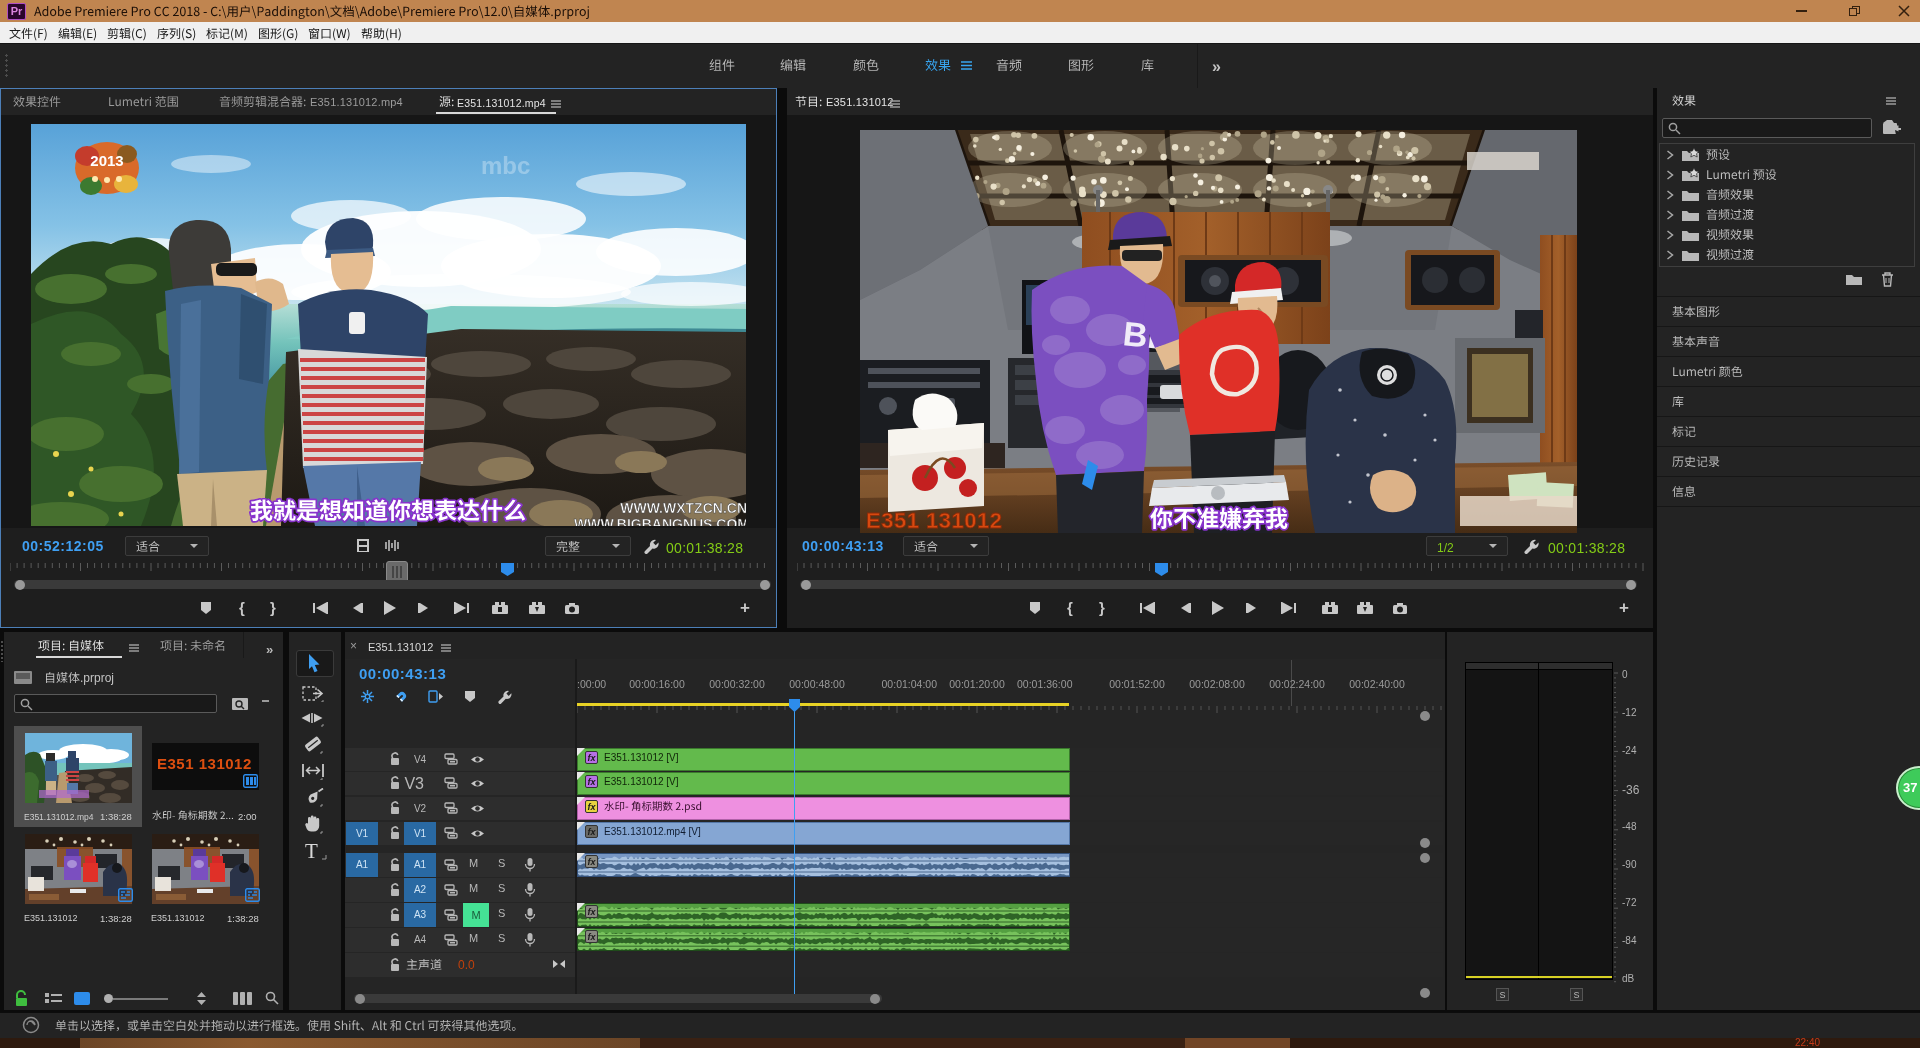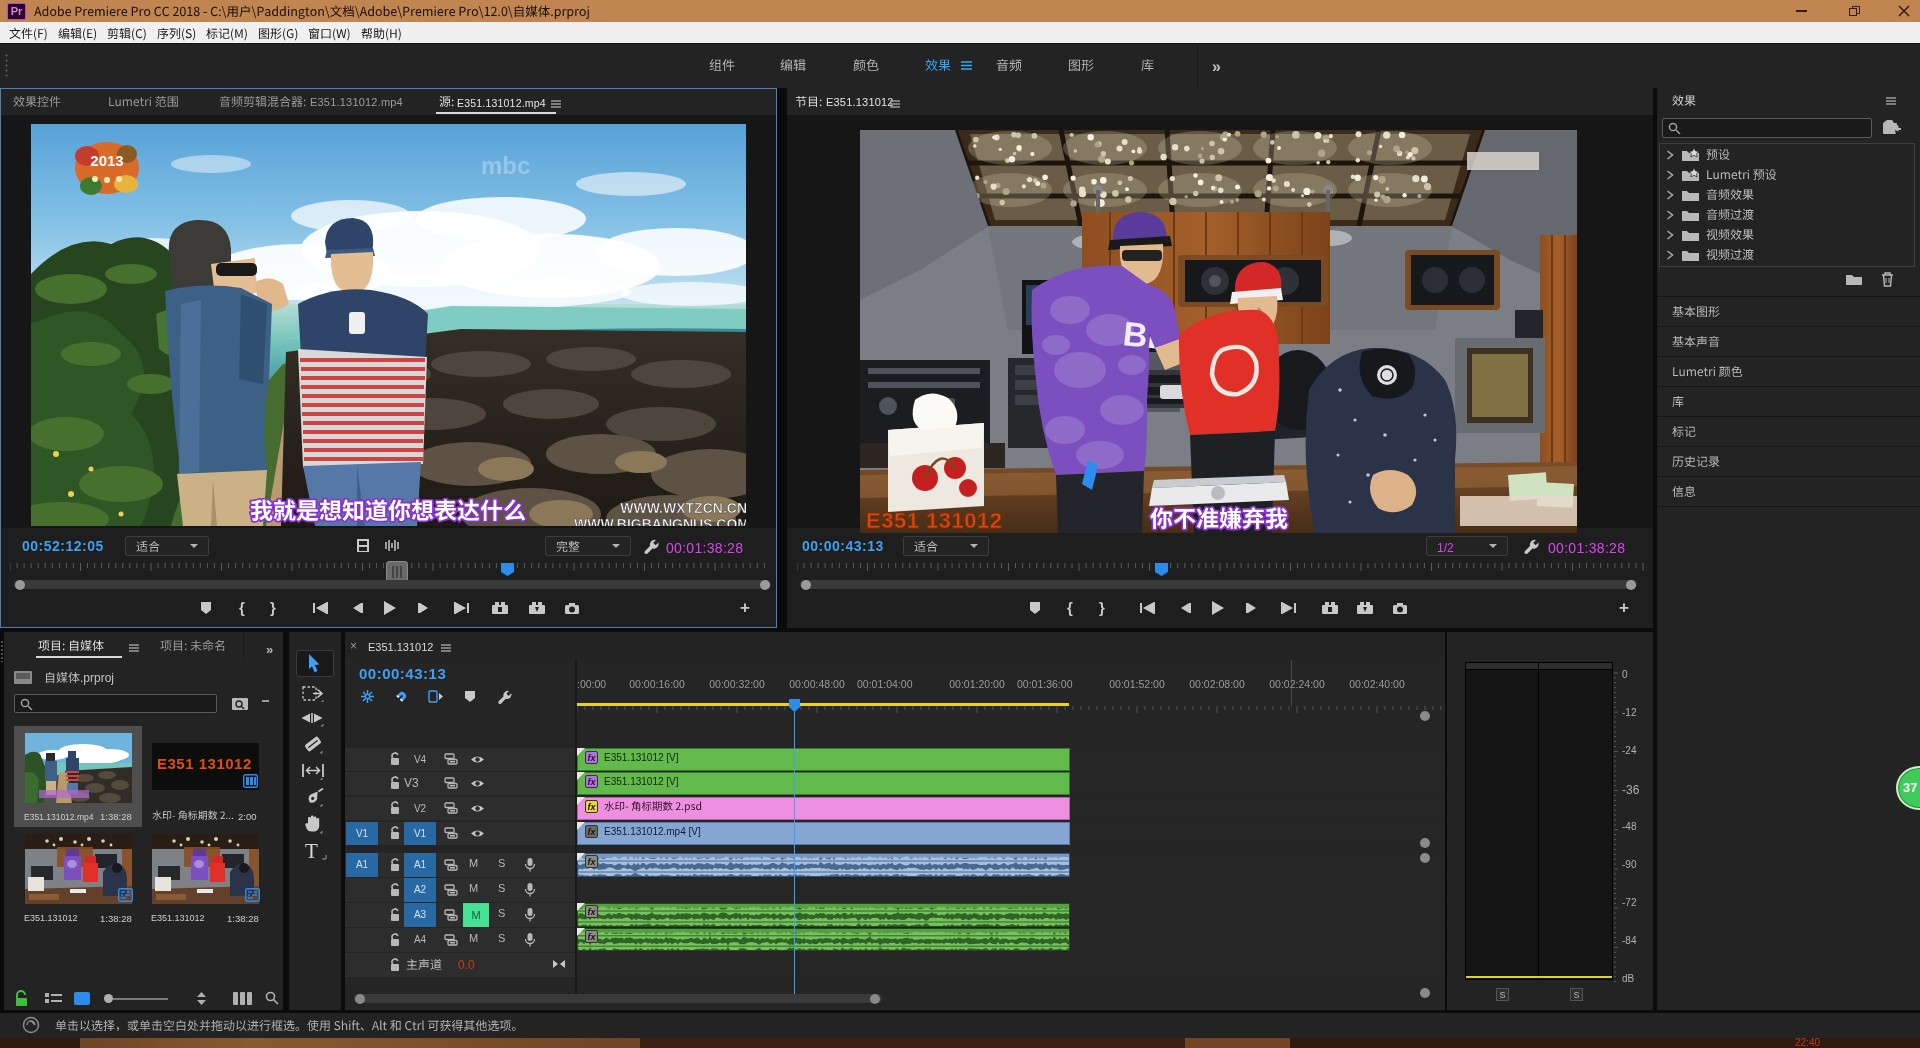--- a/index.html
+++ b/index.html
@@ -1,19 +1,19 @@
 <!DOCTYPE html>
 <html><head><meta charset="utf-8"><style>
 *{margin:0;padding:0;box-sizing:border-box}
 html,body{width:1920px;height:1048px;overflow:hidden;background:#0b0b0b;
  font-family:"Liberation Sans",sans-serif;-webkit-font-smoothing:antialiased}
 .abs{position:absolute}
 .panel{position:absolute;background:#1f1f1f}
 .tc{color:#3f9ff2;font-weight:bold;letter-spacing:0.5px}
-.gtx{color:#d946ef}
+.gtx{color:#84cc16}
 .dd{position:absolute;height:20px;background:#232323;border:1px solid #3c3c3c;border-radius:2px}
 .ddarrow{position:absolute;right:5px;top:7px;width:0;height:0;border-left:4px solid transparent;border-right:4px solid transparent;border-top:4px solid #b5b5b5}
 </style></head><body>
 <div class="abs" style="left:0;top:0;width:1920px;height:22px;background:#c08550"></div>
 <div class="abs" style="left:7px;top:3px;width:19px;height:17px;background:#2a052b;border:1px solid #b14fc4;border-radius:2px;color:#d983dc;font-size:11px;font-weight:bold;text-align:center;line-height:15px">Pr</div>
 <svg style="position:absolute;left:34.0px;top:15.5px;overflow:visible" width="1" height="1">
     <path d="M0.1 0H1.2L2.1 -2.8H5.5L6.3 0H7.6L4.4 -9.2H3.2ZM2.4 -3.7 2.8 -5.1C3.2 -6.2 3.5 -7.2 3.8 -8.2H3.8C4.1 -7.2 4.4 -6.2 4.7 -5.1L5.2 -3.7ZM11.1 0.2C11.9 0.2 12.6 -0.3 13.1 -0.8H13.2L13.3 0H14.2V-10H13.1V-7.3L13.1 -6.2C12.5 -6.7 12 -7 11.2 -7C9.7 -7 8.3 -5.6 8.3 -3.4C8.3 -1.1 9.4 0.2 11.1 0.2ZM11.3 -0.8C10.1 -0.8 9.4 -1.8 9.4 -3.4C9.4 -5 10.3 -6 11.4 -6C12 -6 12.5 -5.8 13.1 -5.3V-1.7C12.5 -1.1 11.9 -0.8 11.3 -0.8ZM19.1 0.2C20.8 0.2 22.3 -1.1 22.3 -3.4C22.3 -5.7 20.8 -7 19.1 -7C17.5 -7 16 -5.7 16 -3.4C16 -1.1 17.5 0.2 19.1 0.2ZM19.1 -0.8C18 -0.8 17.2 -1.8 17.2 -3.4C17.2 -5 18 -6 19.1 -6C20.3 -6 21.1 -5 21.1 -3.4C21.1 -1.8 20.3 -0.8 19.1 -0.8ZM27.1 0.2C28.6 0.2 30 -1.2 30 -3.5C30 -5.6 29.1 -7 27.3 -7C26.6 -7 25.8 -6.5 25.2 -6L25.2 -7.2V-10H24.1V0H25L25.1 -0.7H25.1C25.7 -0.2 26.4 0.2 27.1 0.2ZM26.9 -0.8C26.4 -0.8 25.8 -1 25.2 -1.5V-5.1C25.9 -5.7 26.5 -6 27 -6C28.3 -6 28.8 -5 28.8 -3.5C28.8 -1.8 28 -0.8 26.9 -0.8ZM34.6 0.2C35.5 0.2 36.2 -0.1 36.8 -0.5L36.4 -1.3C35.9 -1 35.3 -0.8 34.7 -0.8C33.4 -0.8 32.5 -1.7 32.4 -3.1H37C37 -3.3 37.1 -3.5 37.1 -3.8C37.1 -5.7 36.1 -7 34.3 -7C32.8 -7 31.3 -5.6 31.3 -3.4C31.3 -1.2 32.7 0.2 34.6 0.2ZM32.4 -3.9C32.6 -5.3 33.4 -6.1 34.4 -6.1C35.4 -6.1 36.1 -5.3 36.1 -3.9ZM41.6 0H42.8V-3.7H44.3C46.3 -3.7 47.7 -4.5 47.7 -6.5C47.7 -8.5 46.3 -9.2 44.2 -9.2H41.6ZM42.8 -4.6V-8.2H44.1C45.7 -8.2 46.5 -7.8 46.5 -6.5C46.5 -5.2 45.8 -4.6 44.1 -4.6ZM49.4 0H50.6V-4.4C51 -5.5 51.7 -5.9 52.3 -5.9C52.6 -5.9 52.7 -5.9 53 -5.8L53.2 -6.8C53 -6.9 52.7 -7 52.4 -7C51.7 -7 51 -6.4 50.5 -5.6H50.5L50.4 -6.8H49.4ZM57 0.2C58 0.2 58.7 -0.1 59.3 -0.5L58.9 -1.3C58.4 -1 57.8 -0.8 57.2 -0.8C55.9 -0.8 55 -1.7 54.9 -3.1H59.5C59.5 -3.3 59.5 -3.5 59.5 -3.8C59.5 -5.7 58.6 -7 56.8 -7C55.3 -7 53.8 -5.6 53.8 -3.4C53.8 -1.2 55.2 0.2 57 0.2ZM54.9 -3.9C55 -5.3 55.9 -6.1 56.9 -6.1C57.9 -6.1 58.5 -5.3 58.5 -3.9ZM61.2 0H62.4V-4.9C63 -5.6 63.5 -6 64.1 -6C64.9 -6 65.3 -5.4 65.3 -4.2V0H66.5V-4.9C67.1 -5.6 67.7 -6 68.2 -6C69 -6 69.4 -5.4 69.4 -4.2V0H70.6V-4.3C70.6 -6 69.9 -7 68.5 -7C67.7 -7 67 -6.4 66.3 -5.7C66 -6.5 65.5 -7 64.4 -7C63.6 -7 62.9 -6.5 62.3 -5.8H62.3L62.1 -6.8H61.2ZM72.8 0H73.9V-6.8H72.8ZM73.4 -8.2C73.8 -8.2 74.1 -8.5 74.1 -9C74.1 -9.4 73.8 -9.7 73.4 -9.7C72.9 -9.7 72.6 -9.4 72.6 -9C72.6 -8.5 72.9 -8.2 73.4 -8.2ZM79 0.2C79.9 0.2 80.6 -0.1 81.2 -0.5L80.8 -1.3C80.3 -1 79.8 -0.8 79.1 -0.8C77.8 -0.8 76.9 -1.7 76.9 -3.1H81.4C81.5 -3.3 81.5 -3.5 81.5 -3.8C81.5 -5.7 80.5 -7 78.8 -7C77.2 -7 75.7 -5.6 75.7 -3.4C75.7 -1.2 77.2 0.2 79 0.2ZM76.8 -3.9C77 -5.3 77.8 -6.1 78.8 -6.1C79.9 -6.1 80.5 -5.3 80.5 -3.9ZM83.2 0H84.3V-4.4C84.8 -5.5 85.4 -5.9 86 -5.9C86.3 -5.9 86.4 -5.9 86.7 -5.8L86.9 -6.8C86.7 -6.9 86.5 -7 86.2 -7C85.4 -7 84.7 -6.4 84.2 -5.6H84.2L84.1 -6.8H83.2ZM90.8 0.2C91.7 0.2 92.4 -0.1 93 -0.5L92.6 -1.3C92.1 -1 91.5 -0.8 90.9 -0.8C89.6 -0.8 88.7 -1.7 88.6 -3.1H93.2C93.2 -3.3 93.2 -3.5 93.2 -3.8C93.2 -5.7 92.3 -7 90.5 -7C89 -7 87.5 -5.6 87.5 -3.4C87.5 -1.2 88.9 0.2 90.8 0.2ZM88.6 -3.9C88.8 -5.3 89.6 -6.1 90.6 -6.1C91.6 -6.1 92.2 -5.3 92.2 -3.9ZM97.8 0H99V-3.7H100.5C102.5 -3.7 103.9 -4.5 103.9 -6.5C103.9 -8.5 102.5 -9.2 100.4 -9.2H97.8ZM99 -4.6V-8.2H100.3C101.9 -8.2 102.7 -7.8 102.7 -6.5C102.7 -5.2 102 -4.6 100.3 -4.6ZM105.6 0H106.8V-4.4C107.2 -5.5 107.9 -5.9 108.5 -5.9C108.8 -5.9 108.9 -5.9 109.1 -5.8L109.4 -6.8C109.1 -6.9 108.9 -7 108.6 -7C107.9 -7 107.2 -6.4 106.7 -5.6H106.7L106.6 -6.8H105.6ZM113.1 0.2C114.8 0.2 116.3 -1.1 116.3 -3.4C116.3 -5.7 114.8 -7 113.1 -7C111.5 -7 110 -5.7 110 -3.4C110 -1.1 111.5 0.2 113.1 0.2ZM113.1 -0.8C111.9 -0.8 111.2 -1.8 111.2 -3.4C111.2 -5 111.9 -6 113.1 -6C114.3 -6 115.1 -5 115.1 -3.4C115.1 -1.8 114.3 -0.8 113.1 -0.8ZM124.4 0.2C125.6 0.2 126.5 -0.3 127.2 -1.2L126.6 -1.9C126 -1.2 125.3 -0.9 124.5 -0.9C122.7 -0.9 121.6 -2.3 121.6 -4.6C121.6 -6.9 122.8 -8.3 124.5 -8.3C125.3 -8.3 125.9 -8 126.4 -7.5L127 -8.2C126.5 -8.8 125.6 -9.3 124.5 -9.3C122.2 -9.3 120.4 -7.5 120.4 -4.6C120.4 -1.6 122.1 0.2 124.4 0.2ZM132.4 0.2C133.6 0.2 134.5 -0.3 135.2 -1.2L134.6 -1.9C134 -1.2 133.3 -0.9 132.4 -0.9C130.7 -0.9 129.6 -2.3 129.6 -4.6C129.6 -6.9 130.8 -8.3 132.5 -8.3C133.3 -8.3 133.9 -8 134.4 -7.5L135 -8.2C134.5 -8.8 133.6 -9.3 132.5 -9.3C130.1 -9.3 128.4 -7.5 128.4 -4.6C128.4 -1.6 130.1 0.2 132.4 0.2ZM139 0H144.8V-1H142.2C141.8 -1 141.2 -0.9 140.7 -0.9C142.9 -2.9 144.3 -4.8 144.3 -6.6C144.3 -8.3 143.3 -9.3 141.7 -9.3C140.5 -9.3 139.7 -8.8 139 -8L139.6 -7.3C140.1 -8 140.8 -8.4 141.5 -8.4C142.7 -8.4 143.2 -7.6 143.2 -6.6C143.2 -5 141.9 -3.2 139 -0.7ZM148.9 0.2C150.6 0.2 151.7 -1.4 151.7 -4.6C151.7 -7.8 150.6 -9.3 148.9 -9.3C147.1 -9.3 146 -7.8 146 -4.6C146 -1.4 147.1 0.2 148.9 0.2ZM148.9 -0.8C147.8 -0.8 147.1 -1.9 147.1 -4.6C147.1 -7.3 147.8 -8.4 148.9 -8.4C149.9 -8.4 150.6 -7.3 150.6 -4.6C150.6 -1.9 149.9 -0.8 148.9 -0.8ZM153.4 0H158.5V-1H156.6V-9.2H155.7C155.2 -8.9 154.7 -8.7 153.8 -8.5V-7.8H155.5V-1H153.4ZM162.8 0.2C164.5 0.2 165.6 -0.9 165.6 -2.2C165.6 -3.5 164.9 -4.2 164.1 -4.6V-4.7C164.6 -5.1 165.3 -5.9 165.3 -6.9C165.3 -8.3 164.4 -9.3 162.8 -9.3C161.4 -9.3 160.3 -8.4 160.3 -7C160.3 -6 160.9 -5.3 161.5 -4.9V-4.8C160.7 -4.4 159.8 -3.5 159.8 -2.3C159.8 -0.9 161.1 0.2 162.8 0.2ZM163.4 -5C162.3 -5.4 161.3 -5.9 161.3 -7C161.3 -7.9 161.9 -8.5 162.8 -8.5C163.8 -8.5 164.3 -7.7 164.3 -6.8C164.3 -6.2 164 -5.5 163.4 -5ZM162.8 -0.7C161.7 -0.7 160.9 -1.4 160.9 -2.4C160.9 -3.2 161.4 -4 162.1 -4.5C163.4 -3.9 164.5 -3.5 164.5 -2.2C164.5 -1.3 163.8 -0.7 162.8 -0.7ZM169.6 -3.1H172.8V-3.9H169.6ZM180.9 0.2C182.1 0.2 183 -0.3 183.7 -1.2L183 -1.9C182.5 -1.2 181.8 -0.9 180.9 -0.9C179.2 -0.9 178.1 -2.3 178.1 -4.6C178.1 -6.9 179.2 -8.3 181 -8.3C181.7 -8.3 182.3 -8 182.8 -7.5L183.5 -8.2C182.9 -8.8 182.1 -9.3 180.9 -9.3C178.6 -9.3 176.9 -7.5 176.9 -4.6C176.9 -1.6 178.6 0.2 180.9 0.2ZM185.9 -4.9C186.3 -4.9 186.7 -5.2 186.7 -5.8C186.7 -6.3 186.3 -6.6 185.9 -6.6C185.4 -6.6 185 -6.3 185 -5.8C185 -5.2 185.4 -4.9 185.9 -4.9ZM185.9 0.2C186.3 0.2 186.7 -0.2 186.7 -0.7C186.7 -1.2 186.3 -1.6 185.9 -1.6C185.4 -1.6 185 -1.2 185 -0.7C185 -0.2 185.4 0.2 185.9 0.2ZM191.5 2.2H192.3L188.6 -9.9H187.8ZM194.4 -9.6V-5.1C194.4 -3.3 194.3 -1.1 192.9 0.5C193.1 0.6 193.5 0.9 193.6 1.1C194.6 0 195 -1.4 195.2 -2.8H198.3V0.9H199.3V-2.8H202.7V-0.3C202.7 -0.1 202.6 0 202.3 0C202.1 0.1 201.2 0.1 200.4 0C200.5 0.3 200.6 0.7 200.7 0.9C201.9 0.9 202.6 0.9 203 0.8C203.4 0.6 203.6 0.3 203.6 -0.3V-9.6ZM195.3 -8.7H198.3V-6.7H195.3ZM202.7 -8.7V-6.7H199.3V-8.7ZM195.3 -5.8H198.3V-3.7H195.3C195.3 -4.2 195.3 -4.7 195.3 -5.1ZM202.7 -5.8V-3.7H199.3V-5.8ZM208.1 -7.7H214.6V-5.2H208.1L208.1 -5.8ZM210.5 -10.3C210.8 -9.8 211 -9.1 211.2 -8.6H207.1V-5.8C207.1 -4 206.9 -1.4 205.4 0.5C205.7 0.6 206.1 0.9 206.2 1.1C207.5 -0.4 207.9 -2.5 208 -4.3H214.6V-3.5H215.6V-8.6H211.6L212.2 -8.7C212 -9.2 211.7 -10 211.4 -10.6ZM221.4 2.2H222.2L218.5 -9.9H217.7ZM223.7 0H224.8V-3.7H226.3C228.3 -3.7 229.7 -4.5 229.7 -6.5C229.7 -8.5 228.3 -9.2 226.3 -9.2H223.7ZM224.8 -4.6V-8.2H226.1C227.7 -8.2 228.6 -7.8 228.6 -6.5C228.6 -5.2 227.8 -4.6 226.2 -4.6ZM233 0.2C233.9 0.2 234.6 -0.3 235.3 -0.8H235.3L235.4 0H236.3V-4.2C236.3 -5.9 235.7 -7 234 -7C232.9 -7 231.9 -6.5 231.3 -6.1L231.8 -5.3C232.3 -5.7 233 -6 233.8 -6C234.9 -6 235.2 -5.2 235.2 -4.3C232.3 -4 231.1 -3.2 231.1 -1.8C231.1 -0.5 231.9 0.2 233 0.2ZM233.3 -0.8C232.7 -0.8 232.2 -1.1 232.2 -1.8C232.2 -2.7 232.9 -3.3 235.2 -3.5V-1.7C234.6 -1.1 234 -0.8 233.3 -0.8ZM240.8 0.2C241.6 0.2 242.3 -0.3 242.9 -0.8H242.9L243 0H243.9V-10H242.8V-7.3L242.9 -6.2C242.3 -6.7 241.8 -7 240.9 -7C239.4 -7 238 -5.6 238 -3.4C238 -1.1 239.1 0.2 240.8 0.2ZM241.1 -0.8C239.9 -0.8 239.2 -1.8 239.2 -3.4C239.2 -5 240.1 -6 241.2 -6C241.7 -6 242.2 -5.8 242.8 -5.3V-1.7C242.2 -1.1 241.7 -0.8 241.1 -0.8ZM248.6 0.2C249.4 0.2 250.1 -0.3 250.6 -0.8H250.7L250.8 0H251.7V-10H250.5V-7.3L250.6 -6.2C250 -6.7 249.5 -7 248.7 -7C247.2 -7 245.8 -5.6 245.8 -3.4C245.8 -1.1 246.9 0.2 248.6 0.2ZM248.8 -0.8C247.6 -0.8 246.9 -1.8 246.9 -3.4C246.9 -5 247.8 -6 248.9 -6C249.5 -6 250 -5.8 250.5 -5.3V-1.7C250 -1.1 249.4 -0.8 248.8 -0.8ZM254 0H255.2V-6.8H254ZM254.6 -8.2C255 -8.2 255.3 -8.5 255.3 -9C255.3 -9.4 255 -9.7 254.6 -9.7C254.1 -9.7 253.8 -9.4 253.8 -9C253.8 -8.5 254.1 -8.2 254.6 -8.2ZM257.4 0H258.6V-4.9C259.3 -5.6 259.7 -6 260.4 -6C261.3 -6 261.7 -5.4 261.7 -4.2V0H262.9V-4.3C262.9 -6 262.2 -7 260.8 -7C259.9 -7 259.2 -6.5 258.5 -5.8H258.5L258.4 -6.8H257.4ZM267.4 3.1C269.5 3.1 270.8 2 270.8 0.8C270.8 -0.4 270 -0.8 268.4 -0.8H267.1C266.2 -0.8 265.9 -1.2 265.9 -1.6C265.9 -2 266.1 -2.2 266.3 -2.4C266.6 -2.2 267 -2.1 267.3 -2.1C268.7 -2.1 269.8 -3.1 269.8 -4.5C269.8 -5.1 269.6 -5.6 269.3 -5.9H270.7V-6.8H268.3C268.1 -6.9 267.7 -7 267.3 -7C266 -7 264.8 -6 264.8 -4.5C264.8 -3.7 265.2 -3.1 265.7 -2.7V-2.7C265.3 -2.4 264.9 -2 264.9 -1.4C264.9 -0.9 265.2 -0.5 265.6 -0.3V-0.2C264.9 0.2 264.6 0.7 264.6 1.3C264.6 2.5 265.7 3.1 267.4 3.1ZM267.3 -2.9C266.6 -2.9 265.9 -3.6 265.9 -4.5C265.9 -5.5 266.6 -6.1 267.3 -6.1C268.2 -6.1 268.8 -5.5 268.8 -4.5C268.8 -3.6 268.1 -2.9 267.3 -2.9ZM267.5 2.3C266.3 2.3 265.6 1.9 265.6 1.2C265.6 0.8 265.8 0.4 266.2 0C266.5 0.1 266.9 0.1 267.1 0.1H268.3C269.2 0.1 269.7 0.3 269.7 1C269.7 1.7 268.8 2.3 267.5 2.3ZM274.2 0.2C274.7 0.2 275.1 0 275.5 -0.1L275.3 -1C275.1 -0.9 274.8 -0.8 274.5 -0.8C273.7 -0.8 273.5 -1.2 273.5 -2.1V-5.9H275.3V-6.8H273.5V-8.7H272.5L272.4 -6.8L271.3 -6.7V-5.9H272.3V-2.1C272.3 -0.7 272.8 0.2 274.2 0.2ZM279.5 0.2C281.1 0.2 282.6 -1.1 282.6 -3.4C282.6 -5.7 281.1 -7 279.5 -7C277.8 -7 276.3 -5.7 276.3 -3.4C276.3 -1.1 277.8 0.2 279.5 0.2ZM279.5 -0.8C278.3 -0.8 277.5 -1.8 277.5 -3.4C277.5 -5 278.3 -6 279.5 -6C280.6 -6 281.4 -5 281.4 -3.4C281.4 -1.8 280.6 -0.8 279.5 -0.8ZM284.4 0H285.6V-4.9C286.2 -5.6 286.7 -6 287.4 -6C288.3 -6 288.7 -5.4 288.7 -4.2V0H289.8V-4.3C289.8 -6 289.2 -7 287.8 -7C286.8 -7 286.1 -6.5 285.5 -5.8H285.4L285.3 -6.8H284.4ZM294.8 2.2H295.6L291.9 -9.9H291.1ZM301.1 -10.3C301.4 -9.7 301.8 -8.8 302 -8.3L303 -8.7C302.8 -9.2 302.4 -10 302 -10.6ZM296.4 -8.3V-7.4H298.3C299.1 -5.5 300.1 -3.8 301.4 -2.5C300 -1.4 298.3 -0.5 296.2 0.1C296.4 0.3 296.7 0.8 296.8 1C298.9 0.3 300.6 -0.6 302 -1.8C303.5 -0.6 305.2 0.4 307.2 0.9C307.4 0.7 307.6 0.2 307.9 0.1C305.9 -0.5 304.2 -1.3 302.8 -2.5C304 -3.8 305 -5.4 305.7 -7.4H307.7V-8.3ZM302.1 -3.2C300.9 -4.4 300 -5.8 299.3 -7.4H304.7C304 -5.7 303.2 -4.3 302.1 -3.2ZM318.9 -9.7C318.6 -8.8 318.1 -7.5 317.7 -6.7L318.4 -6.4C318.9 -7.2 319.4 -8.4 319.8 -9.4ZM313.2 -9.4C313.6 -8.5 314.1 -7.3 314.3 -6.5L315.2 -6.8C314.9 -7.6 314.4 -8.8 314 -9.7ZM310.7 -10.5V-7.8H308.9V-6.9H310.5C310.2 -5.2 309.4 -3.2 308.6 -2.2C308.8 -2 309 -1.6 309.1 -1.4C309.7 -2.2 310.3 -3.6 310.7 -5V1H311.6V-5.3C312 -4.7 312.4 -3.9 312.6 -3.5L313.2 -4.2C313 -4.6 311.9 -6 311.6 -6.5V-6.9H313.1V-7.8H311.6V-10.5ZM312.9 -0.8V0.1H318.8V0.9H319.7V-5.9H316.9V-10.5H316V-5.9H313.2V-5H318.8V-3.4H313.3V-2.5H318.8V-0.8ZM324.7 2.2H325.5L321.8 -9.9H321ZM325.7 0H326.9L327.8 -2.8H331.1L332 0H333.2L330.1 -9.2H328.8ZM328.1 -3.7 328.5 -5.1C328.8 -6.2 329.1 -7.2 329.4 -8.2H329.5C329.8 -7.2 330.1 -6.2 330.4 -5.1L330.8 -3.7ZM336.7 0.2C337.5 0.2 338.3 -0.3 338.8 -0.8H338.8L338.9 0H339.9V-10H338.7V-7.3L338.8 -6.2C338.2 -6.7 337.7 -7 336.9 -7C335.3 -7 333.9 -5.6 333.9 -3.4C333.9 -1.1 335 0.2 336.7 0.2ZM337 -0.8C335.8 -0.8 335.1 -1.8 335.1 -3.4C335.1 -5 336 -6 337.1 -6C337.6 -6 338.2 -5.8 338.7 -5.3V-1.7C338.2 -1.1 337.6 -0.8 337 -0.8ZM344.8 0.2C346.5 0.2 347.9 -1.1 347.9 -3.4C347.9 -5.7 346.5 -7 344.8 -7C343.1 -7 341.7 -5.7 341.7 -3.4C341.7 -1.1 343.1 0.2 344.8 0.2ZM344.8 -0.8C343.6 -0.8 342.8 -1.8 342.8 -3.4C342.8 -5 343.6 -6 344.8 -6C346 -6 346.8 -5 346.8 -3.4C346.8 -1.8 346 -0.8 344.8 -0.8ZM352.7 0.2C354.3 0.2 355.7 -1.2 355.7 -3.5C355.7 -5.6 354.7 -7 353 -7C352.2 -7 351.5 -6.5 350.8 -6L350.9 -7.2V-10H349.7V0H350.7L350.8 -0.7H350.8C351.4 -0.2 352.1 0.2 352.7 0.2ZM352.5 -0.8C352.1 -0.8 351.5 -1 350.9 -1.5V-5.1C351.5 -5.7 352.1 -6 352.7 -6C354 -6 354.5 -5 354.5 -3.5C354.5 -1.8 353.7 -0.8 352.5 -0.8ZM360.2 0.2C361.1 0.2 361.9 -0.1 362.4 -0.5L362.1 -1.3C361.5 -1 361 -0.8 360.3 -0.8C359.1 -0.8 358.2 -1.7 358.1 -3.1H362.7C362.7 -3.3 362.7 -3.5 362.7 -3.8C362.7 -5.7 361.8 -7 360 -7C358.5 -7 357 -5.6 357 -3.4C357 -1.2 358.4 0.2 360.2 0.2ZM358.1 -3.9C358.2 -5.3 359.1 -6.1 360 -6.1C361.1 -6.1 361.7 -5.3 361.7 -3.9ZM367.2 2.2H368L364.3 -9.9H363.4ZM369.4 0H370.6V-3.7H372.1C374.1 -3.7 375.4 -4.5 375.4 -6.5C375.4 -8.5 374.1 -9.2 372 -9.2H369.4ZM370.6 -4.6V-8.2H371.9C373.5 -8.2 374.3 -7.8 374.3 -6.5C374.3 -5.2 373.5 -4.6 371.9 -4.6ZM377.2 0H378.4V-4.4C378.8 -5.5 379.5 -5.9 380.1 -5.9C380.4 -5.9 380.5 -5.9 380.7 -5.8L380.9 -6.8C380.7 -6.9 380.5 -7 380.2 -7C379.5 -7 378.8 -6.4 378.3 -5.6H378.3L378.1 -6.8H377.2ZM384.8 0.2C385.7 0.2 386.5 -0.1 387 -0.5L386.6 -1.3C386.1 -1 385.6 -0.8 384.9 -0.8C383.7 -0.8 382.8 -1.7 382.7 -3.1H387.3C387.3 -3.3 387.3 -3.5 387.3 -3.8C387.3 -5.7 386.3 -7 384.6 -7C383.1 -7 381.6 -5.6 381.6 -3.4C381.6 -1.2 383 0.2 384.8 0.2ZM382.7 -3.9C382.8 -5.3 383.7 -6.1 384.6 -6.1C385.7 -6.1 386.3 -5.3 386.3 -3.9ZM389 0H390.1V-4.9C390.8 -5.6 391.3 -6 391.8 -6C392.7 -6 393.1 -5.4 393.1 -4.2V0H394.2V-4.9C394.9 -5.6 395.4 -6 396 -6C396.8 -6 397.2 -5.4 397.2 -4.2V0H398.4V-4.3C398.4 -6 397.7 -7 396.3 -7C395.5 -7 394.8 -6.4 394.1 -5.7C393.8 -6.5 393.2 -7 392.2 -7C391.4 -7 390.7 -6.5 390.1 -5.8H390L389.9 -6.8H389ZM400.6 0H401.7V-6.8H400.6ZM401.1 -8.2C401.6 -8.2 401.9 -8.5 401.9 -9C401.9 -9.4 401.6 -9.7 401.1 -9.7C400.7 -9.7 400.4 -9.4 400.4 -9C400.4 -8.5 400.7 -8.2 401.1 -8.2ZM406.8 0.2C407.7 0.2 408.4 -0.1 409 -0.5L408.6 -1.3C408.1 -1 407.5 -0.8 406.9 -0.8C405.6 -0.8 404.7 -1.7 404.6 -3.1H409.2C409.2 -3.3 409.2 -3.5 409.2 -3.8C409.2 -5.7 408.3 -7 406.5 -7C405 -7 403.5 -5.6 403.5 -3.4C403.5 -1.2 404.9 0.2 406.8 0.2ZM404.6 -3.9C404.8 -5.3 405.6 -6.1 406.6 -6.1C407.6 -6.1 408.2 -5.3 408.2 -3.9ZM410.9 0H412.1V-4.4C412.5 -5.5 413.2 -5.9 413.8 -5.9C414.1 -5.9 414.2 -5.9 414.4 -5.8L414.7 -6.8C414.4 -6.9 414.2 -7 413.9 -7C413.2 -7 412.5 -6.4 412 -5.6H412L411.9 -6.8H410.9ZM418.5 0.2C419.4 0.2 420.2 -0.1 420.8 -0.5L420.4 -1.3C419.8 -1 419.3 -0.8 418.7 -0.8C417.4 -0.8 416.5 -1.7 416.4 -3.1H421C421 -3.3 421 -3.5 421 -3.8C421 -5.7 420.1 -7 418.3 -7C416.8 -7 415.3 -5.6 415.3 -3.4C415.3 -1.2 416.7 0.2 418.5 0.2ZM416.4 -3.9C416.5 -5.3 417.4 -6.1 418.3 -6.1C419.4 -6.1 420 -5.3 420 -3.9ZM425.6 0H426.8V-3.7H428.3C430.3 -3.7 431.7 -4.5 431.7 -6.5C431.7 -8.5 430.3 -9.2 428.2 -9.2H425.6ZM426.8 -4.6V-8.2H428.1C429.7 -8.2 430.5 -7.8 430.5 -6.5C430.5 -5.2 429.7 -4.6 428.1 -4.6ZM433.4 0H434.6V-4.4C435 -5.5 435.7 -5.9 436.3 -5.9C436.6 -5.9 436.7 -5.9 436.9 -5.8L437.1 -6.8C436.9 -6.9 436.7 -7 436.4 -7C435.7 -7 435 -6.4 434.5 -5.6H434.5L434.4 -6.8H433.4ZM440.9 0.2C442.6 0.2 444 -1.1 444 -3.4C444 -5.7 442.6 -7 440.9 -7C439.2 -7 437.8 -5.7 437.8 -3.4C437.8 -1.1 439.2 0.2 440.9 0.2ZM440.9 -0.8C439.7 -0.8 438.9 -1.8 438.9 -3.4C438.9 -5 439.7 -6 440.9 -6C442.1 -6 442.9 -5 442.9 -3.4C442.9 -1.8 442.1 -0.8 440.9 -0.8ZM448.6 2.2H449.4L445.7 -9.9H444.9ZM450.7 0H455.7V-1H453.9V-9.2H453C452.5 -8.9 451.9 -8.7 451.1 -8.5V-7.8H452.7V-1H450.7ZM457.1 0H462.8V-1H460.3C459.8 -1 459.3 -0.9 458.8 -0.9C461 -2.9 462.4 -4.8 462.4 -6.6C462.4 -8.3 461.4 -9.3 459.7 -9.3C458.6 -9.3 457.8 -8.8 457 -8L457.7 -7.3C458.2 -8 458.8 -8.4 459.6 -8.4C460.7 -8.4 461.3 -7.6 461.3 -6.6C461.3 -5 460 -3.2 457.1 -0.7ZM465.2 0.2C465.7 0.2 466 -0.2 466 -0.7C466 -1.2 465.7 -1.6 465.2 -1.6C464.7 -1.6 464.4 -1.2 464.4 -0.7C464.4 -0.2 464.7 0.2 465.2 0.2ZM470.4 0.2C472.2 0.2 473.3 -1.4 473.3 -4.6C473.3 -7.8 472.2 -9.3 470.4 -9.3C468.7 -9.3 467.6 -7.8 467.6 -4.6C467.6 -1.4 468.7 0.2 470.4 0.2ZM470.4 -0.8C469.4 -0.8 468.7 -1.9 468.7 -4.6C468.7 -7.3 469.4 -8.4 470.4 -8.4C471.5 -8.4 472.2 -7.3 472.2 -4.6C472.2 -1.9 471.5 -0.8 470.4 -0.8ZM477.8 2.2H478.6L474.9 -9.9H474.1ZM481.8 -5.1H488.5V-3.3H481.8ZM481.8 -6V-7.9H488.5V-6ZM481.8 -2.4H488.5V-0.6H481.8ZM484.5 -10.5C484.4 -10 484.2 -9.3 484 -8.8H480.8V1H481.8V0.3H488.5V1H489.4V-8.8H484.9C485.1 -9.3 485.4 -9.8 485.6 -10.4ZM495 -7.1C494.8 -5.4 494.5 -4 494.1 -2.8C493.8 -3.1 493.4 -3.4 493 -3.7C493.3 -4.7 493.5 -5.8 493.7 -7.1ZM492.1 -3.4C492.6 -3 493.2 -2.5 493.7 -2C493.2 -1 492.5 -0.2 491.7 0.2C491.9 0.4 492.1 0.8 492.3 1C493.1 0.4 493.9 -0.3 494.4 -1.3C494.8 -0.9 495.1 -0.6 495.3 -0.2L496 -0.9C495.7 -1.3 495.3 -1.7 494.8 -2.2C495.4 -3.6 495.7 -5.5 495.9 -7.9L495.3 -8L495.2 -7.9H493.9C494 -8.8 494.1 -9.7 494.2 -10.4L493.4 -10.5C493.3 -9.7 493.2 -8.8 493 -7.9H491.9V-7.1H492.9C492.6 -5.7 492.3 -4.3 492.1 -3.4ZM497.2 -10.5V-9.1H496.1V-8.3H497.2V-4.5H499.2V-3.4H496.1V-2.6H498.6C497.9 -1.6 496.8 -0.6 495.7 -0.1C495.9 0.1 496.2 0.5 496.3 0.7C497.4 0.1 498.4 -0.9 499.2 -2V1H500.1V-2C500.8 -1 501.8 0.1 502.8 0.6C502.9 0.4 503.2 0.1 503.4 -0.1C502.4 -0.6 501.3 -1.6 500.6 -2.6H503.1V-3.4H500.1V-4.5H502V-8.3H503.1V-9.1H502V-10.5H501.1V-9.1H498.1V-10.5ZM501.1 -8.3V-7.2H498.1V-8.3ZM501.1 -6.5V-5.3H498.1V-6.5ZM506.9 -10.5C506.3 -8.6 505.3 -6.7 504.2 -5.5C504.3 -5.2 504.6 -4.8 504.7 -4.5C505.1 -5 505.4 -5.5 505.8 -6V1H506.7V-7.6C507.1 -8.4 507.5 -9.3 507.8 -10.2ZM509 -2.2V-1.3H511V0.9H512V-1.3H514V-2.2H512V-6.5C512.7 -4.3 513.9 -2.2 515.2 -1.1C515.4 -1.3 515.7 -1.6 515.9 -1.8C514.6 -2.9 513.3 -5 512.6 -7.1H515.7V-8H512V-10.5H511V-8H507.5V-7.1H510.5C509.7 -5 508.4 -2.8 507 -1.7C507.2 -1.6 507.5 -1.2 507.7 -1C509 -2.2 510.2 -4.3 511 -6.5V-2.2ZM518 0.2C518.5 0.2 518.8 -0.2 518.8 -0.7C518.8 -1.2 518.5 -1.6 518 -1.6C517.6 -1.6 517.2 -1.2 517.2 -0.7C517.2 -0.2 517.6 0.2 518 0.2ZM520.9 2.9H522.1V0.6L522 -0.6C522.6 -0.1 523.3 0.2 523.9 0.2C525.4 0.2 526.8 -1.2 526.8 -3.5C526.8 -5.6 525.9 -7 524.1 -7C523.4 -7 522.6 -6.5 522 -6H522L521.8 -6.8H520.9ZM523.7 -0.8C523.3 -0.8 522.7 -1 522.1 -1.5V-5.1C522.7 -5.7 523.3 -6 523.9 -6C525.2 -6 525.7 -5 525.7 -3.5C525.7 -1.8 524.8 -0.8 523.7 -0.8ZM528.7 0H529.8V-4.4C530.3 -5.5 530.9 -5.9 531.5 -5.9C531.8 -5.9 531.9 -5.9 532.2 -5.8L532.4 -6.8C532.2 -6.9 532 -7 531.7 -7C530.9 -7 530.2 -6.4 529.7 -5.6H529.7L529.6 -6.8H528.7ZM533.5 2.9H534.7V0.6L534.6 -0.6C535.2 -0.1 535.9 0.2 536.5 0.2C538 0.2 539.4 -1.2 539.4 -3.5C539.4 -5.6 538.5 -7 536.7 -7C536 -7 535.2 -6.5 534.6 -6H534.6L534.4 -6.8H533.5ZM536.3 -0.8C535.9 -0.8 535.3 -1 534.7 -1.5V-5.1C535.3 -5.7 535.9 -6 536.5 -6C537.8 -6 538.3 -5 538.3 -3.5C538.3 -1.8 537.4 -0.8 536.3 -0.8ZM541.3 0H542.4V-4.4C542.9 -5.5 543.5 -5.9 544.1 -5.9C544.4 -5.9 544.5 -5.9 544.8 -5.8L545 -6.8C544.8 -6.9 544.6 -7 544.3 -7C543.5 -7 542.8 -6.4 542.3 -5.6H542.3L542.2 -6.8H541.3ZM548.7 0.2C550.4 0.2 551.9 -1.1 551.9 -3.4C551.9 -5.7 550.4 -7 548.7 -7C547.1 -7 545.6 -5.7 545.6 -3.4C545.6 -1.1 547.1 0.2 548.7 0.2ZM548.7 -0.8C547.6 -0.8 546.8 -1.8 546.8 -3.4C546.8 -5 547.6 -6 548.7 -6C549.9 -6 550.7 -5 550.7 -3.4C550.7 -1.8 549.9 -0.8 548.7 -0.8ZM553 3C554.3 3 554.8 2.2 554.8 0.8V-6.8H553.7V0.8C553.7 1.6 553.5 2.1 552.9 2.1C552.6 2.1 552.4 2.1 552.2 2L552 2.9C552.2 3 552.6 3 553 3ZM554.3 -8.2C554.7 -8.2 555 -8.5 555 -9C555 -9.4 554.7 -9.7 554.3 -9.7C553.8 -9.7 553.5 -9.4 553.5 -9C553.5 -8.5 553.8 -8.2 554.3 -8.2Z" fill="#1d1008"></path>
   </svg>
 <div class="abs" style="left:1796px;top:10px;width:11px;height:2px;background:#33200f"></div>
 <div class="abs" style="left:1852px;top:6px;width:8px;height:8px;border:1.5px solid #33200f;background:transparent"></div>
@@ -1348,21 +1348,21 @@
 <svg class="abs" style="left:464px;top:690px" width="12" height="13">
     <path d="M1 1 h10 v7 l-5 4 l-5 -4 Z" fill="#c8c8c8"></path>
   </svg>
 <svg class="abs" style="left:497px;top:689px" width="15" height="15">
     <path d="M12 2 a4.5 4.5 0 0 0 -5.5 5.5 l-4.6 4.6 a1.5 1.5 0 0 0 2.3 2.3 l4.6 -4.6 a4.5 4.5 0 0 0 5.5 -5.5 l-2.6 2.6 -2.3 -2.3 Z" fill="#c8c8c8"></path>
   </svg>
 <div class="abs" style="left:577px;top:678px;font-size:10.5px;color:#9a9a9a">:00:00</div>
 <div class="abs" style="left:657px;top:678px;font-size:10.5px;color:#9a9a9a;width:80px;margin-left:-40px;text-align:center">00:00:16:00</div>
 <div class="abs" style="left:737px;top:678px;font-size:10.5px;color:#9a9a9a;width:80px;margin-left:-40px;text-align:center">00:00:32:00</div>
 <div class="abs" style="left:817px;top:678px;font-size:10.5px;color:#9a9a9a;width:80px;margin-left:-40px;text-align:center">00:00:48:00</div>
-<div class="abs" style="left:897px;top:678px;font-size:10.5px;color:#9a9a9a;width:80px;margin-left:-40px;text-align:left">00:01:04:00</div>
+<div class="abs" style="left:897px;top:678px;font-size:10.5px;color:#9a9a9a;width:80px;margin-left:-40px;text-align:right">00:01:04:00</div>
 <div class="abs" style="left:977px;top:678px;font-size:10.5px;color:#9a9a9a;width:80px;margin-left:-40px;text-align:center">00:01:20:00</div>
 <div class="abs" style="left:1057px;top:678px;font-size:10.5px;color:#9a9a9a;width:80px;margin-left:-40px;text-align:left">00:01:36:00</div>
 <div class="abs" style="left:1137px;top:678px;font-size:10.5px;color:#9a9a9a;width:80px;margin-left:-40px;text-align:center">00:01:52:00</div>
 <div class="abs" style="left:1217px;top:678px;font-size:10.5px;color:#9a9a9a;width:80px;margin-left:-40px;text-align:center">00:02:08:00</div>
 <div class="abs" style="left:1297px;top:678px;font-size:10.5px;color:#9a9a9a;width:80px;margin-left:-40px;text-align:center">00:02:24:00</div>
 <div class="abs" style="left:1377px;top:678px;font-size:10.5px;color:#9a9a9a;width:80px;margin-left:-40px;text-align:center">00:02:40:00</div>
 <svg class="abs" style="left:577px;top:706px" width="868" height="12">
     <g stroke="#555555" stroke-width="1">
       <line x1="0.0" y1="0" x2="0.0" y2="7"></line>
       <line x1="8.0" y1="0" x2="8.0" y2="4"></line>
@@ -1503,21 +1503,21 @@
   </svg>
 <svg class="abs" style="left:444px;top:753px" width="14" height="12">
     <rect x="1" y="1" width="9" height="4.5" rx="1" fill="none" stroke="#b8b8b8" stroke-width="1.3"></rect>
     <rect x="4" y="6.5" width="9" height="4.5" rx="1" fill="none" stroke="#b8b8b8" stroke-width="1.3"></rect>
     <rect x="6" y="8" width="5" height="1.5" fill="#b8b8b8"></rect>
   </svg>
 <svg class="abs" style="left:470px;top:754px" width="15" height="11">
     <path d="M1 5.5 Q7.5 -0.5 14 5.5 Q7.5 11.5 1 5.5 Z" fill="#c8c8c8"></path>
     <circle cx="7.5" cy="5.5" r="2.3" fill="#2d2d2d"></circle>
   </svg>
-<div class="abs" style="left:404px;top:772px;width:32px;height:23px;color:#b8b8b8;font-size:12px;text-align:left;line-height:23px">V3</div>
+<div class="abs" style="left:392px;top:772px;width:32px;height:23px;color:#b8b8b8;font-size:16px;text-align:right;line-height:23px">V3</div>
 <svg class="abs" style="left:389px;top:776px" width="12" height="14">
     <path d="M3 6 v-2 a3 3 0 0 1 6 0" fill="none" stroke="#b8b8b8" stroke-width="1.6" transform="rotate(-18 6 4)"></path>
     <rect x="2" y="6" width="8" height="7" rx="1" fill="#b8b8b8"></rect>
   </svg>
 <svg class="abs" style="left:444px;top:777px" width="14" height="12">
     <rect x="1" y="1" width="9" height="4.5" rx="1" fill="none" stroke="#b8b8b8" stroke-width="1.3"></rect>
     <rect x="4" y="6.5" width="9" height="4.5" rx="1" fill="none" stroke="#b8b8b8" stroke-width="1.3"></rect>
     <rect x="6" y="8" width="5" height="1.5" fill="#b8b8b8"></rect>
   </svg>
 <svg class="abs" style="left:470px;top:778px" width="15" height="11">

